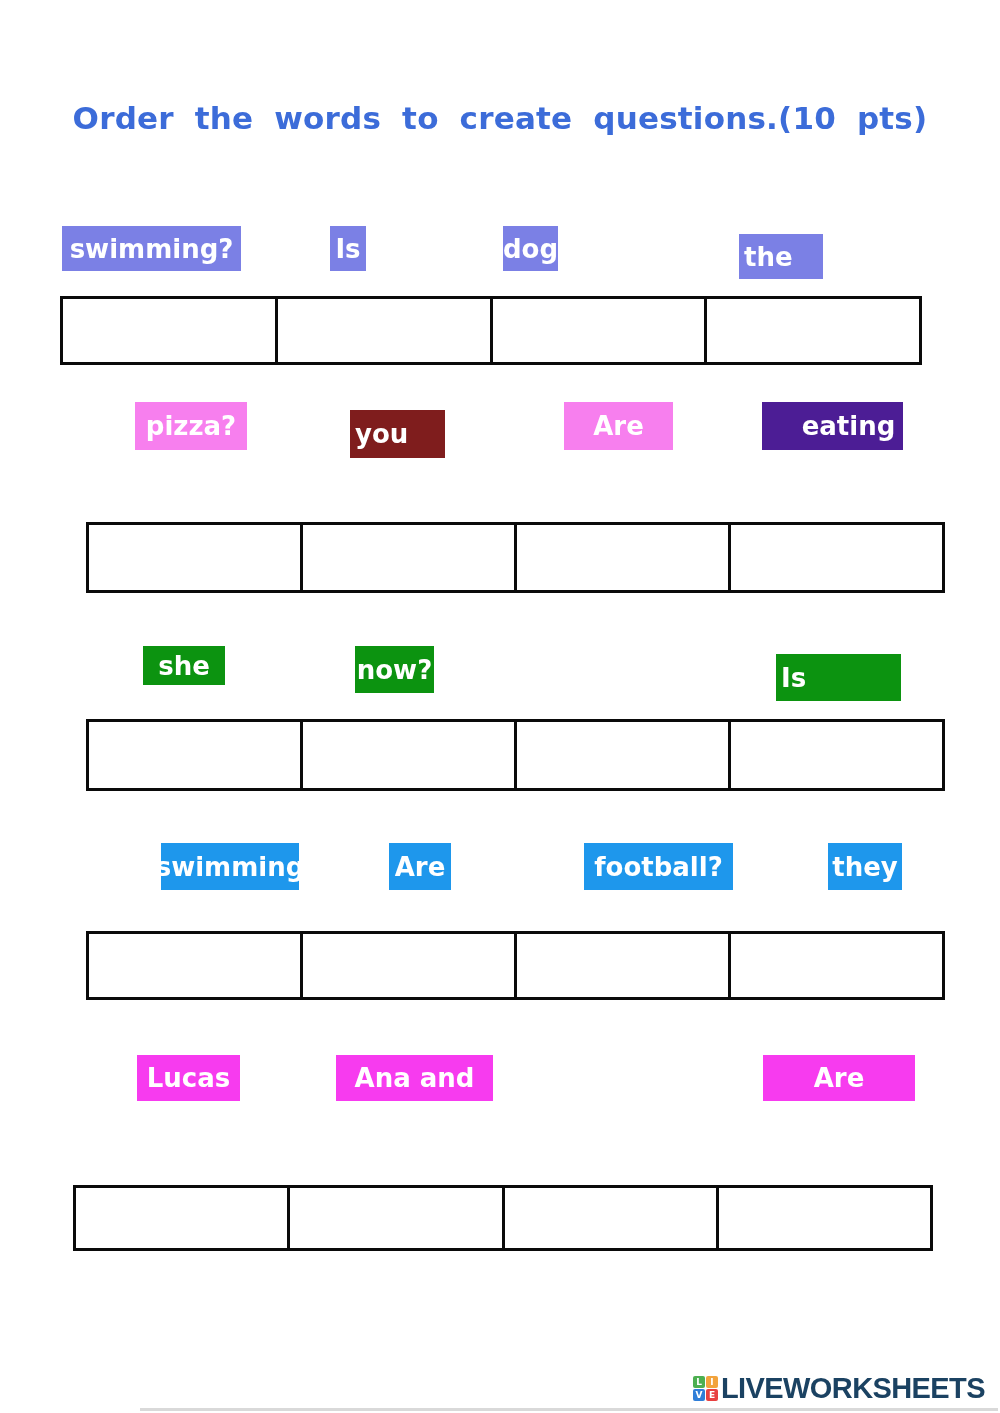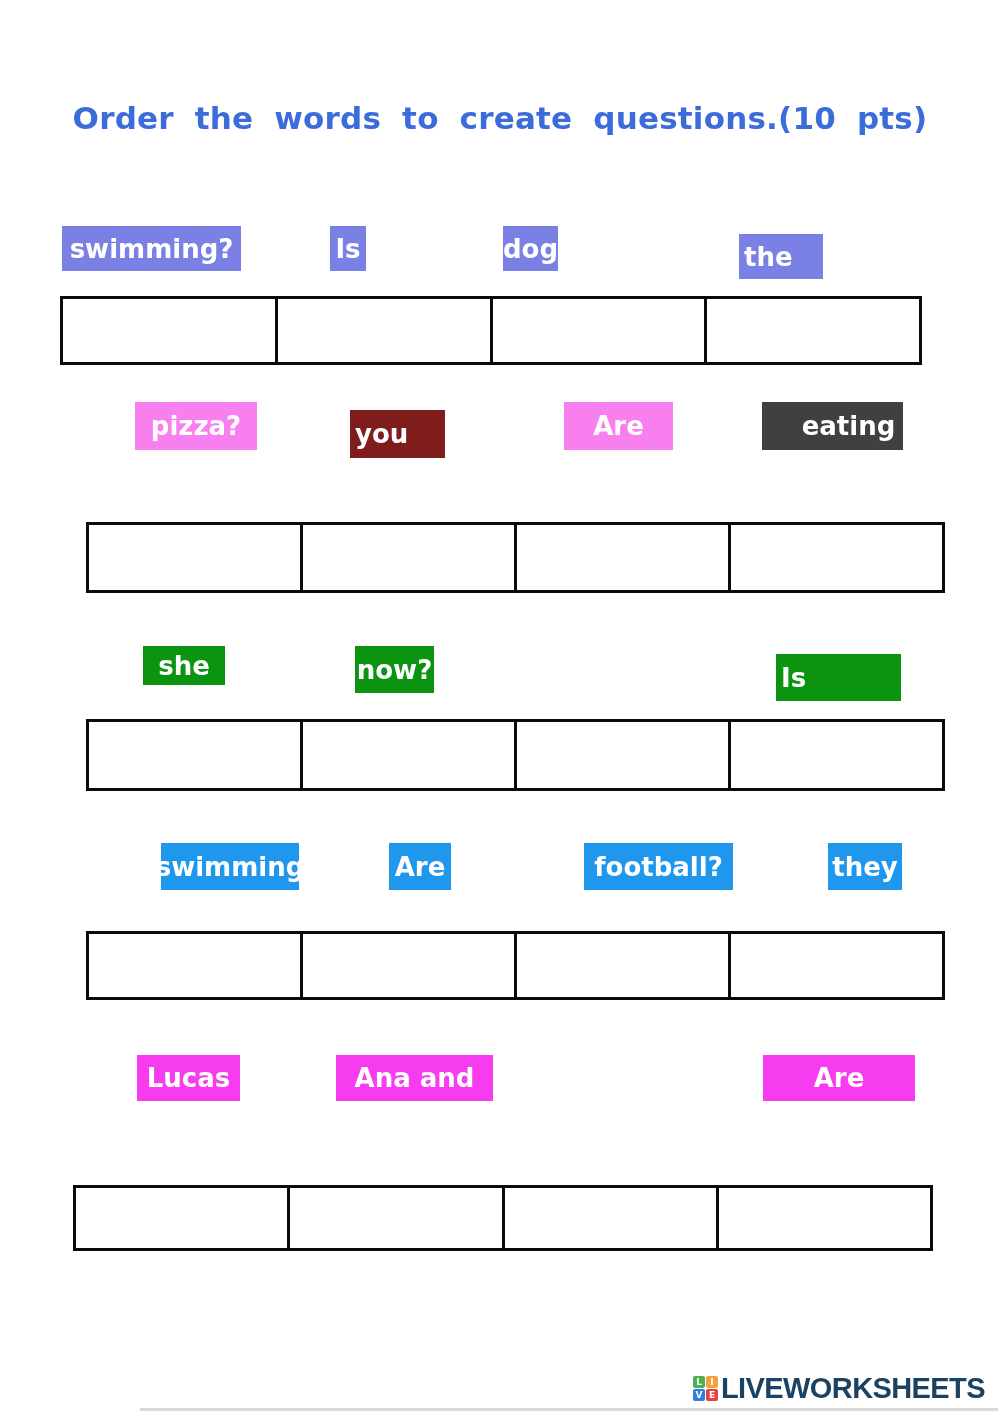--- a/index.html
+++ b/index.html
@@ -61,24 +61,24 @@
   <div class="chip" style="left: 503px; top: 226px; width: 55px; height: 45px; background: rgb(123, 128, 229);">dog</div>
   <div class="chip ta-left" style="left: 739px; top: 226px; width: 84px; height: 45px; background: rgb(123, 128, 229);">the</div>
 
   <div class="answer-table" style="left:60px; top:296px; width:862px; height:69px;">
     <div class="answer-cell"></div>
     <div class="answer-cell"></div>
     <div class="answer-cell"></div>
     <div class="answer-cell"></div>
   </div>
 
-  <div class="chip" style="left: 135px; top: 402px; width: 122px; height: 48px; background: rgb(247, 127, 238);">pizza?</div>
+  <div class="chip" style="left: 135px; top: 402px; width: 112px; height: 48px; background: rgb(247, 127, 238);">pizza?</div>
   <div class="chip ta-left" style="left: 350px; top: 402px; width: 95px; height: 48px; background: #7f1d1d;">you</div>
   <div class="chip" style="left: 564px; top: 402px; width: 109px; height: 48px; background: rgb(247, 127, 238);">Are</div>
-  <div class="chip" style="left: 762px; top: 402px; width: 141px; height: 48px; background: #404040; padding-left: 32px;">eating</div>
+  <div class="chip" style="left: 762px; top: 402px; width: 141px; height: 48px; background: #4c1d95; padding-left: 32px;">eating</div>
 
   <div class="answer-table" style="left:86px; top:522px; width:859px; height:71px;">
     <div class="answer-cell"></div>
     <div class="answer-cell"></div>
     <div class="answer-cell"></div>
     <div class="answer-cell"></div>
   </div>
 
   <div class="chip" style="left: 143px; top: 646px; width: 82px; height: 39px; background: rgb(12, 147, 16);">she</div>
   <div class="chip" style="left: 355px; top: 646px; width: 79px; height: 47px; background: rgb(12, 147, 16);">now?</div>

